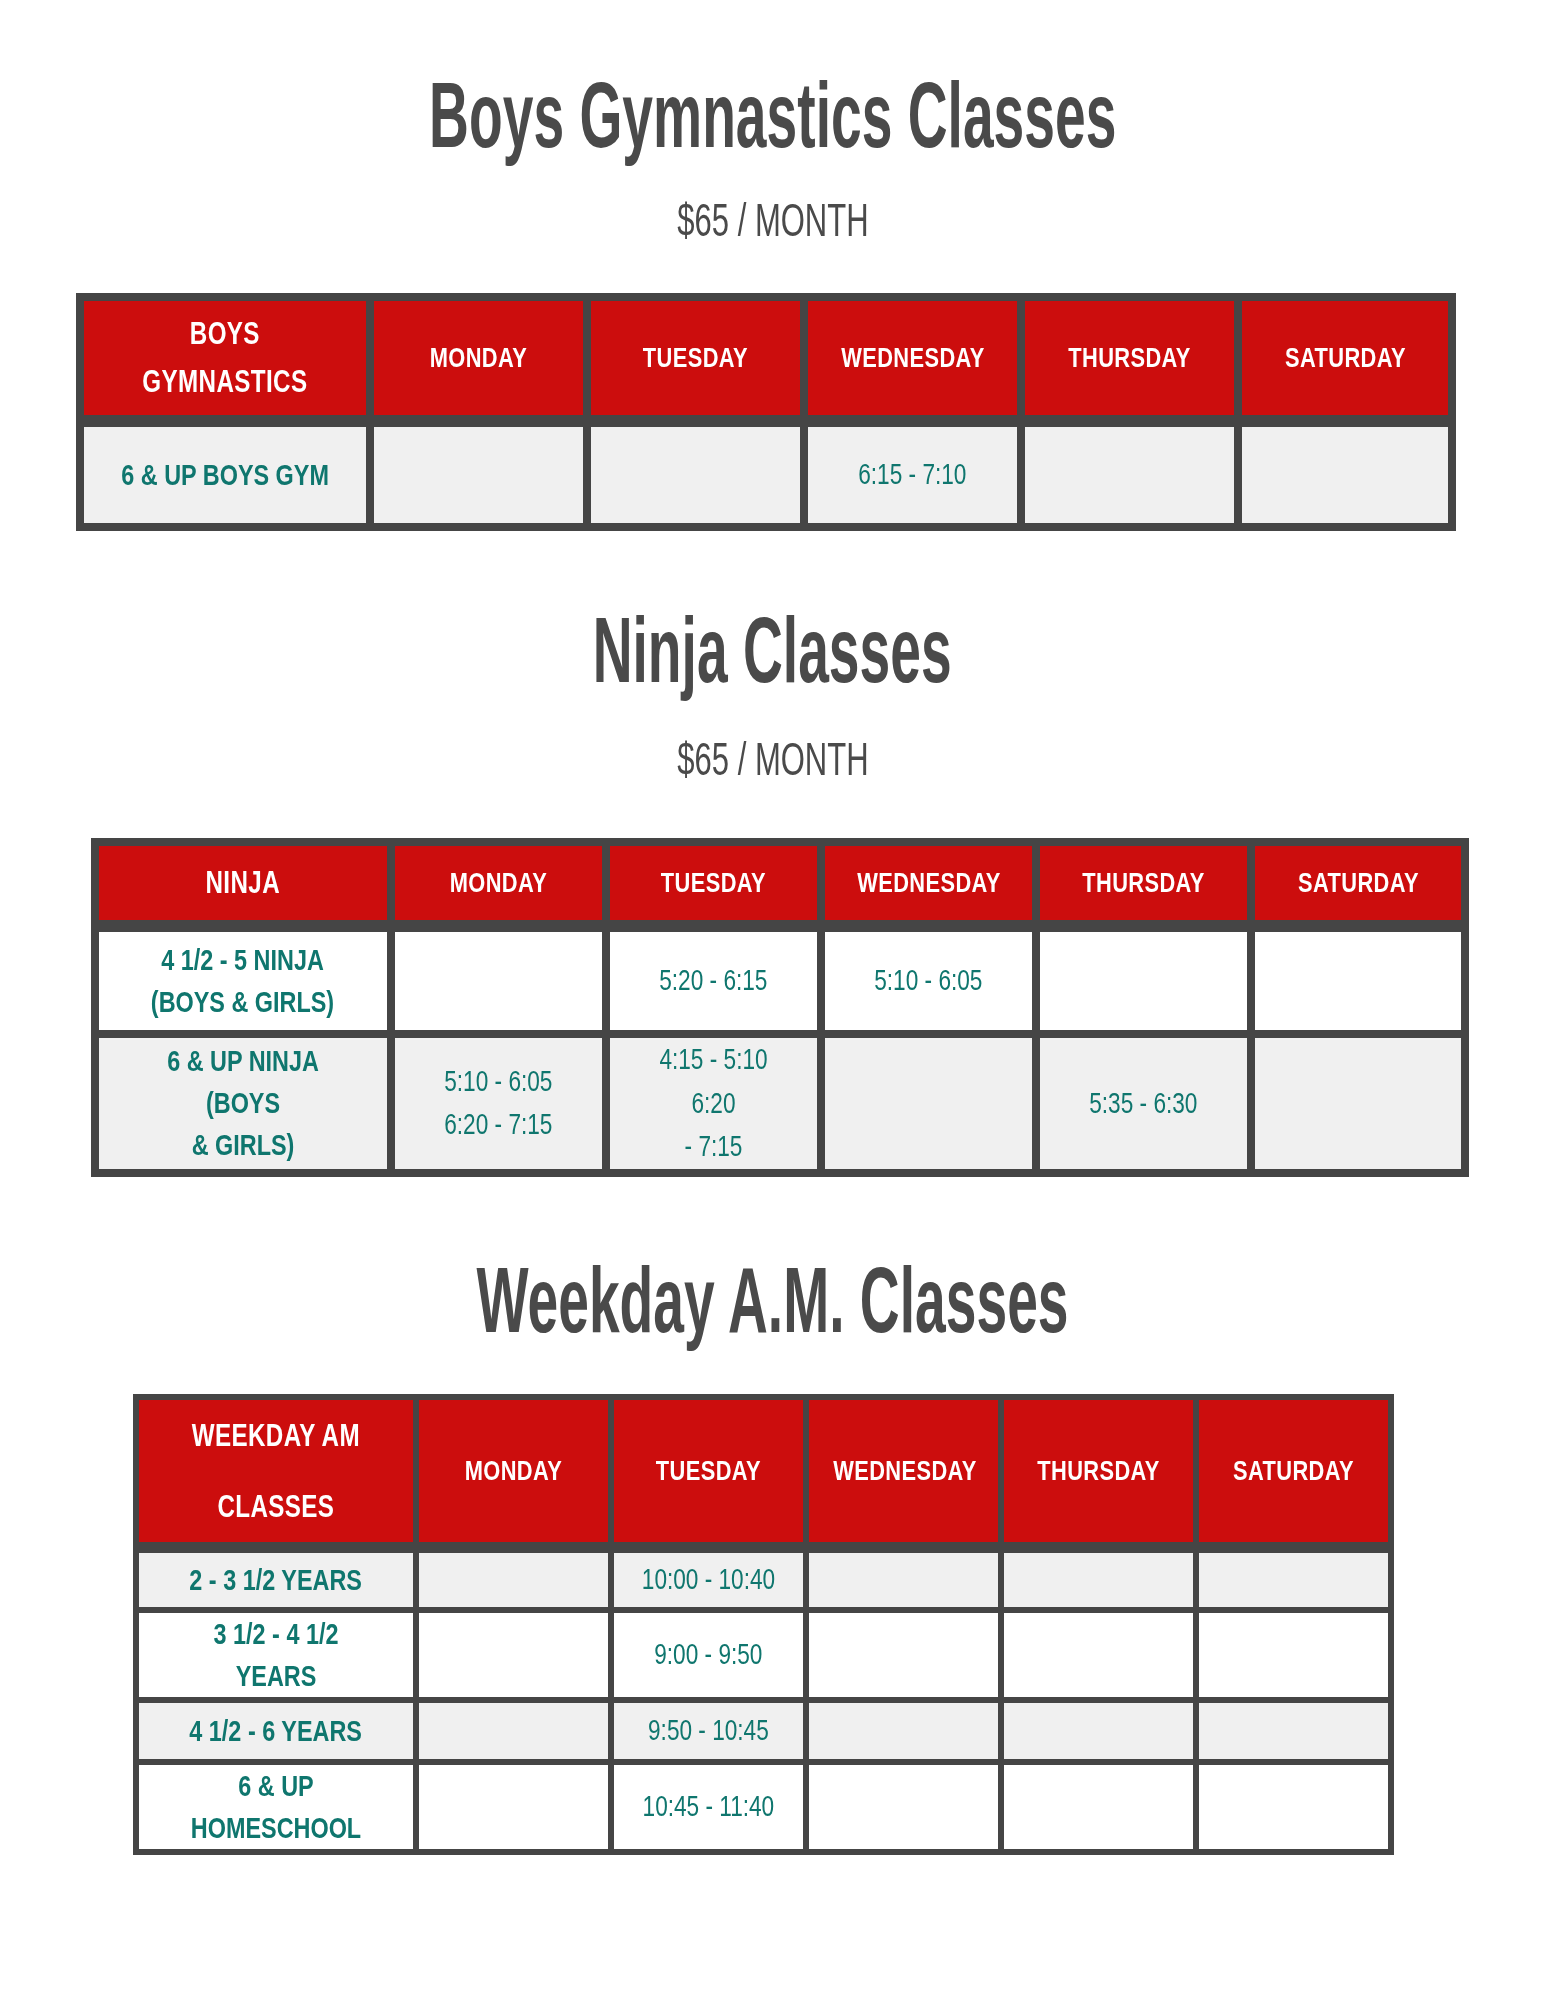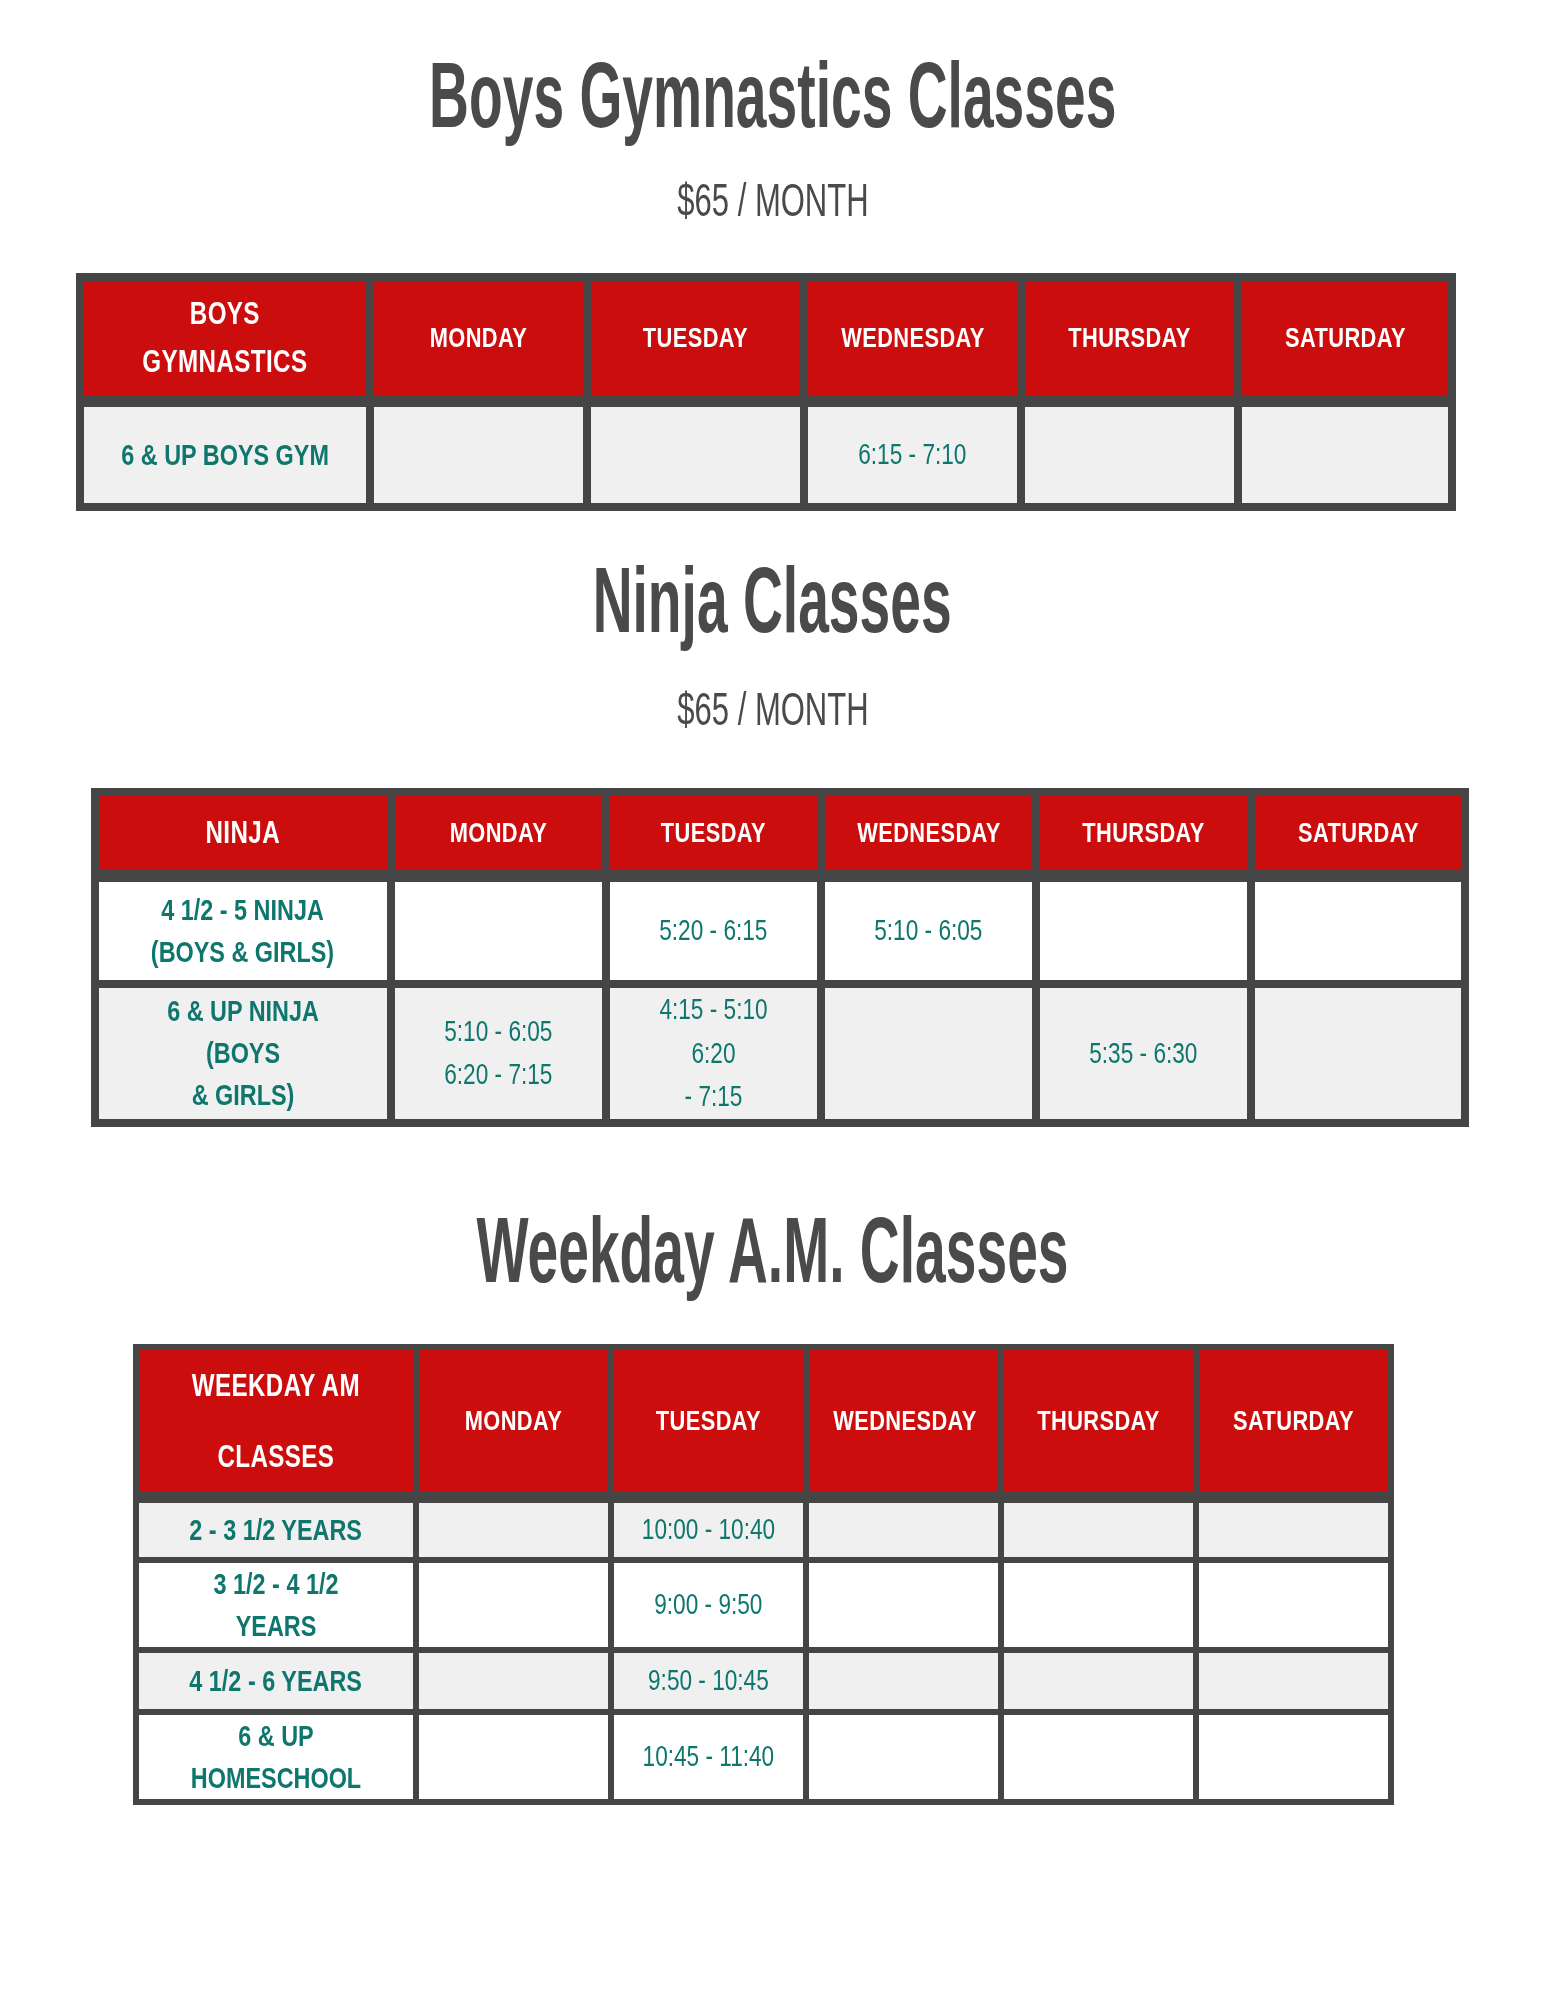--- a/index.html
+++ b/index.html
@@ -20,23 +20,23 @@
     transform:scaleX(0.60);transform-origin:center;
   }
   .subtitle{
     text-align:center;color:#4a4a4a;font-weight:400;
   }
   .subtitle .cx{
     display:inline-block;white-space:nowrap;
     font-size:47px;line-height:1.15;
     transform:scaleX(0.66);transform-origin:center;
   }
-  .m-title-1{margin-top:44px;}
+  .m-title-1{margin-top:64px;}
   .m-sub-1{margin-top:26px;}
-  .m-title-2{margin-top:38px;}
+  .m-title-2{margin-top:68px;}
   .m-sub-2{margin-top:30px;}
   .m-title-3{margin-top:72px;}
 
   
   table.sched{
     border-collapse:collapse;table-layout:fixed;
     border:6px solid #454545;
   }
   .sched th,.sched td{
     border:8px solid #454545;

